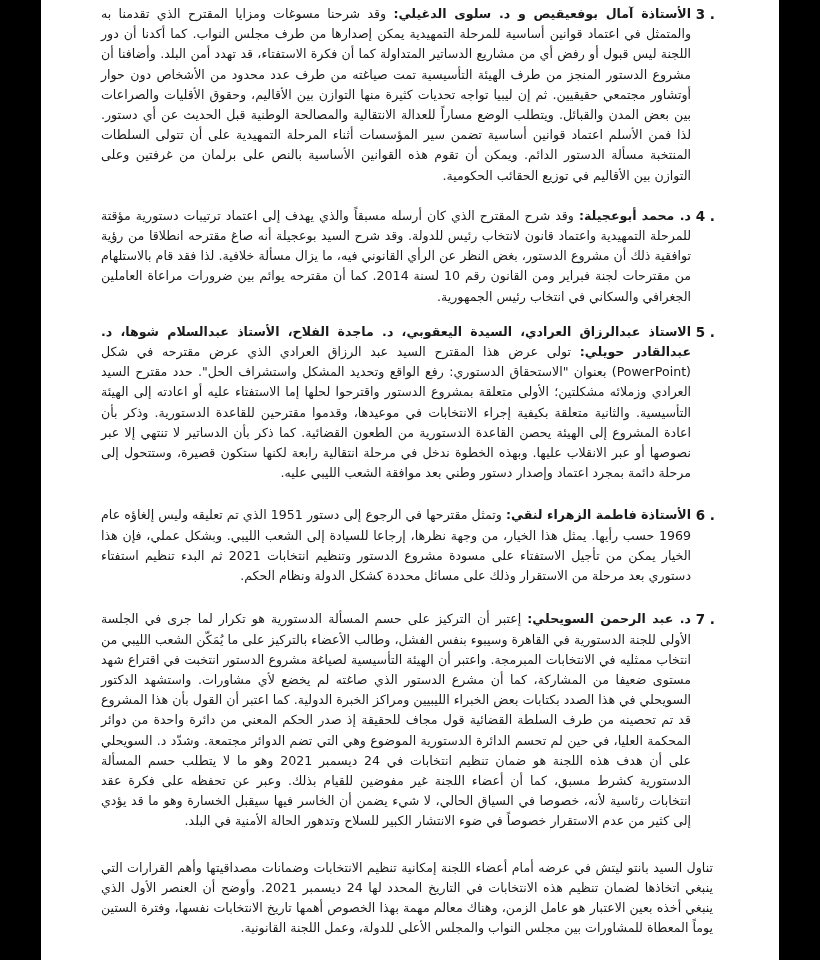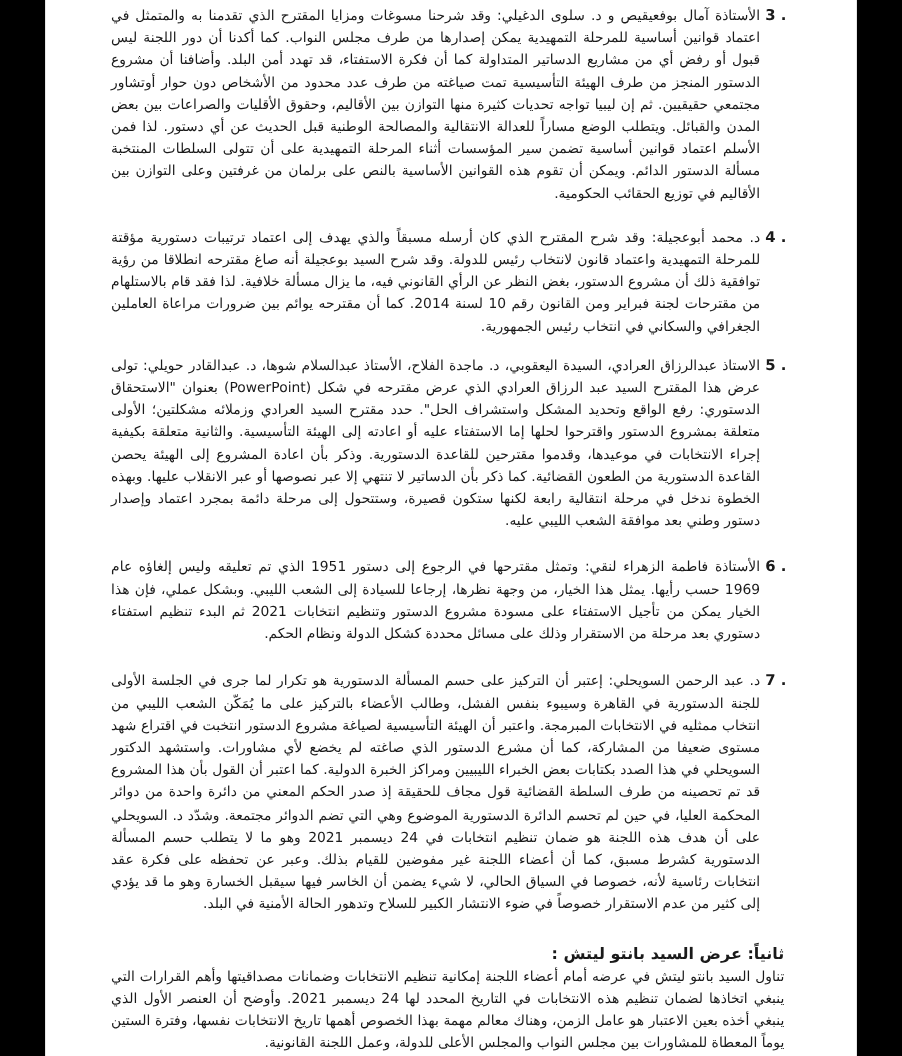--- a/index.html
+++ b/index.html
@@ -37,21 +37,21 @@
     }
     .item-num {
       position: absolute;
       right: -2px;
       top: 0;
       font-weight: bold;
       font-size: 13.5px;
       direction: ltr;
     }
     .item-name {
-      font-weight: normal;
+      font-weight: bold;
       margin-top: 38px;
     }
     #item-3 { min-height: 162px; }
     #item-4 { margin-top: 20px; min-height: 102px; }
     #item-5 { margin-top: 14px; min-height: 142px; }
     #item-6 { margin-top: 22px; min-height: 82px; }
     #item-7 { margin-top: 22px; min-height: 222px; }
     .section {
       margin-top: 26px;
       padding-right: 0;
@@ -91,18 +91,17 @@
       <span class="item-num">6 .</span>
       <span class="item-name">الأستاذة فاطمة الزهراء لنقي:</span><span> وتمثل مقترحها في الرجوع إلى دستور 1951 الذي تم تعليقه وليس إلغاؤه عام 1969 حسب رأيها. يمثل هذا الخيار، من وجهة نظرها، إرجاعا للسيادة إلى الشعب الليبي. وبشكل عملي، فإن هذا الخيار يمكن من تأجيل الاستفتاء على مسودة مشروع الدستور وتنظيم انتخابات 2021 ثم البدء تنظيم استفتاء دستوري بعد مرحلة من الاستقرار وذلك على مسائل محددة كشكل الدولة ونظام الحكم.</span>
     </p>
 
     <p class="item" id="item-7">
       <span class="item-num">7 .</span>
       <span class="item-name">د. عبد الرحمن السويحلي:</span><span> إعتبر أن التركيز على حسم المسألة الدستورية هو تكرار لما جرى في الجلسة الأولى للجنة الدستورية في القاهرة وسيبوء بنفس الفشل، وطالب الأعضاء بالتركيز على ما يُمَكّن الشعب الليبي من انتخاب ممثليه في الانتخابات المبرمجة. واعتبر أن الهيئة التأسيسية لصياغة مشروع الدستور انتخبت في اقتراع شهد مستوى ضعيفا من المشاركة، كما أن مشرع الدستور الذي صاغته لم يخضع لأي مشاورات. واستشهد الدكتور السويحلي في هذا الصدد بكتابات بعض الخبراء الليبيين ومراكز الخبرة الدولية. كما اعتبر أن القول بأن هذا المشروع قد تم تحصينه من طرف السلطة القضائية قول مجاف للحقيقة إذ صدر الحكم المعني من دائرة واحدة من دوائر المحكمة العليا، في حين لم تحسم الدائرة الدستورية الموضوع وهي التي تضم الدوائر مجتمعة. وشدّد د. السويحلي على أن هدف هذه اللجنة هو ضمان تنظيم انتخابات في 24 ديسمبر 2021 وهو ما لا يتطلب حسم المسألة الدستورية كشرط مسبق، كما أن أعضاء اللجنة غير مفوضين للقيام بذلك. وعبر عن تحفظه على فكرة عقد انتخابات رئاسية لأنه، خصوصا في السياق الحالي، لا شيء يضمن أن الخاسر فيها سيقبل الخسارة وهو ما قد يؤدي إلى كثير من عدم الاستقرار خصوصاً في ضوء الانتشار الكبير للسلاح وتدهور الحالة الأمنية في البلد.</span>
     </p>
 
     <div class="section">
-      <p class="section-title">ثانياً: عرض السيد بانتو ليتش :</p>
       <p class="section-body">تناول السيد بانتو ليتش في عرضه أمام أعضاء اللجنة إمكانية تنظيم الانتخابات وضمانات مصداقيتها وأهم القرارات التي ينبغي اتخاذها لضمان تنظيم هذه الانتخابات في التاريخ المحدد لها 24 ديسمبر 2021. وأوضح أن العنصر الأول الذي ينبغي أخذه بعين الاعتبار هو عامل الزمن، وهناك معالم مهمة بهذا الخصوص أهمها تاريخ الانتخابات نفسها، وفترة الستين يوماً المعطاة للمشاورات بين مجلس النواب والمجلس الأعلى للدولة، وعمل اللجنة القانونية.</p>
     </div>
 
   </div>
 </div>
 
 </body></html>

